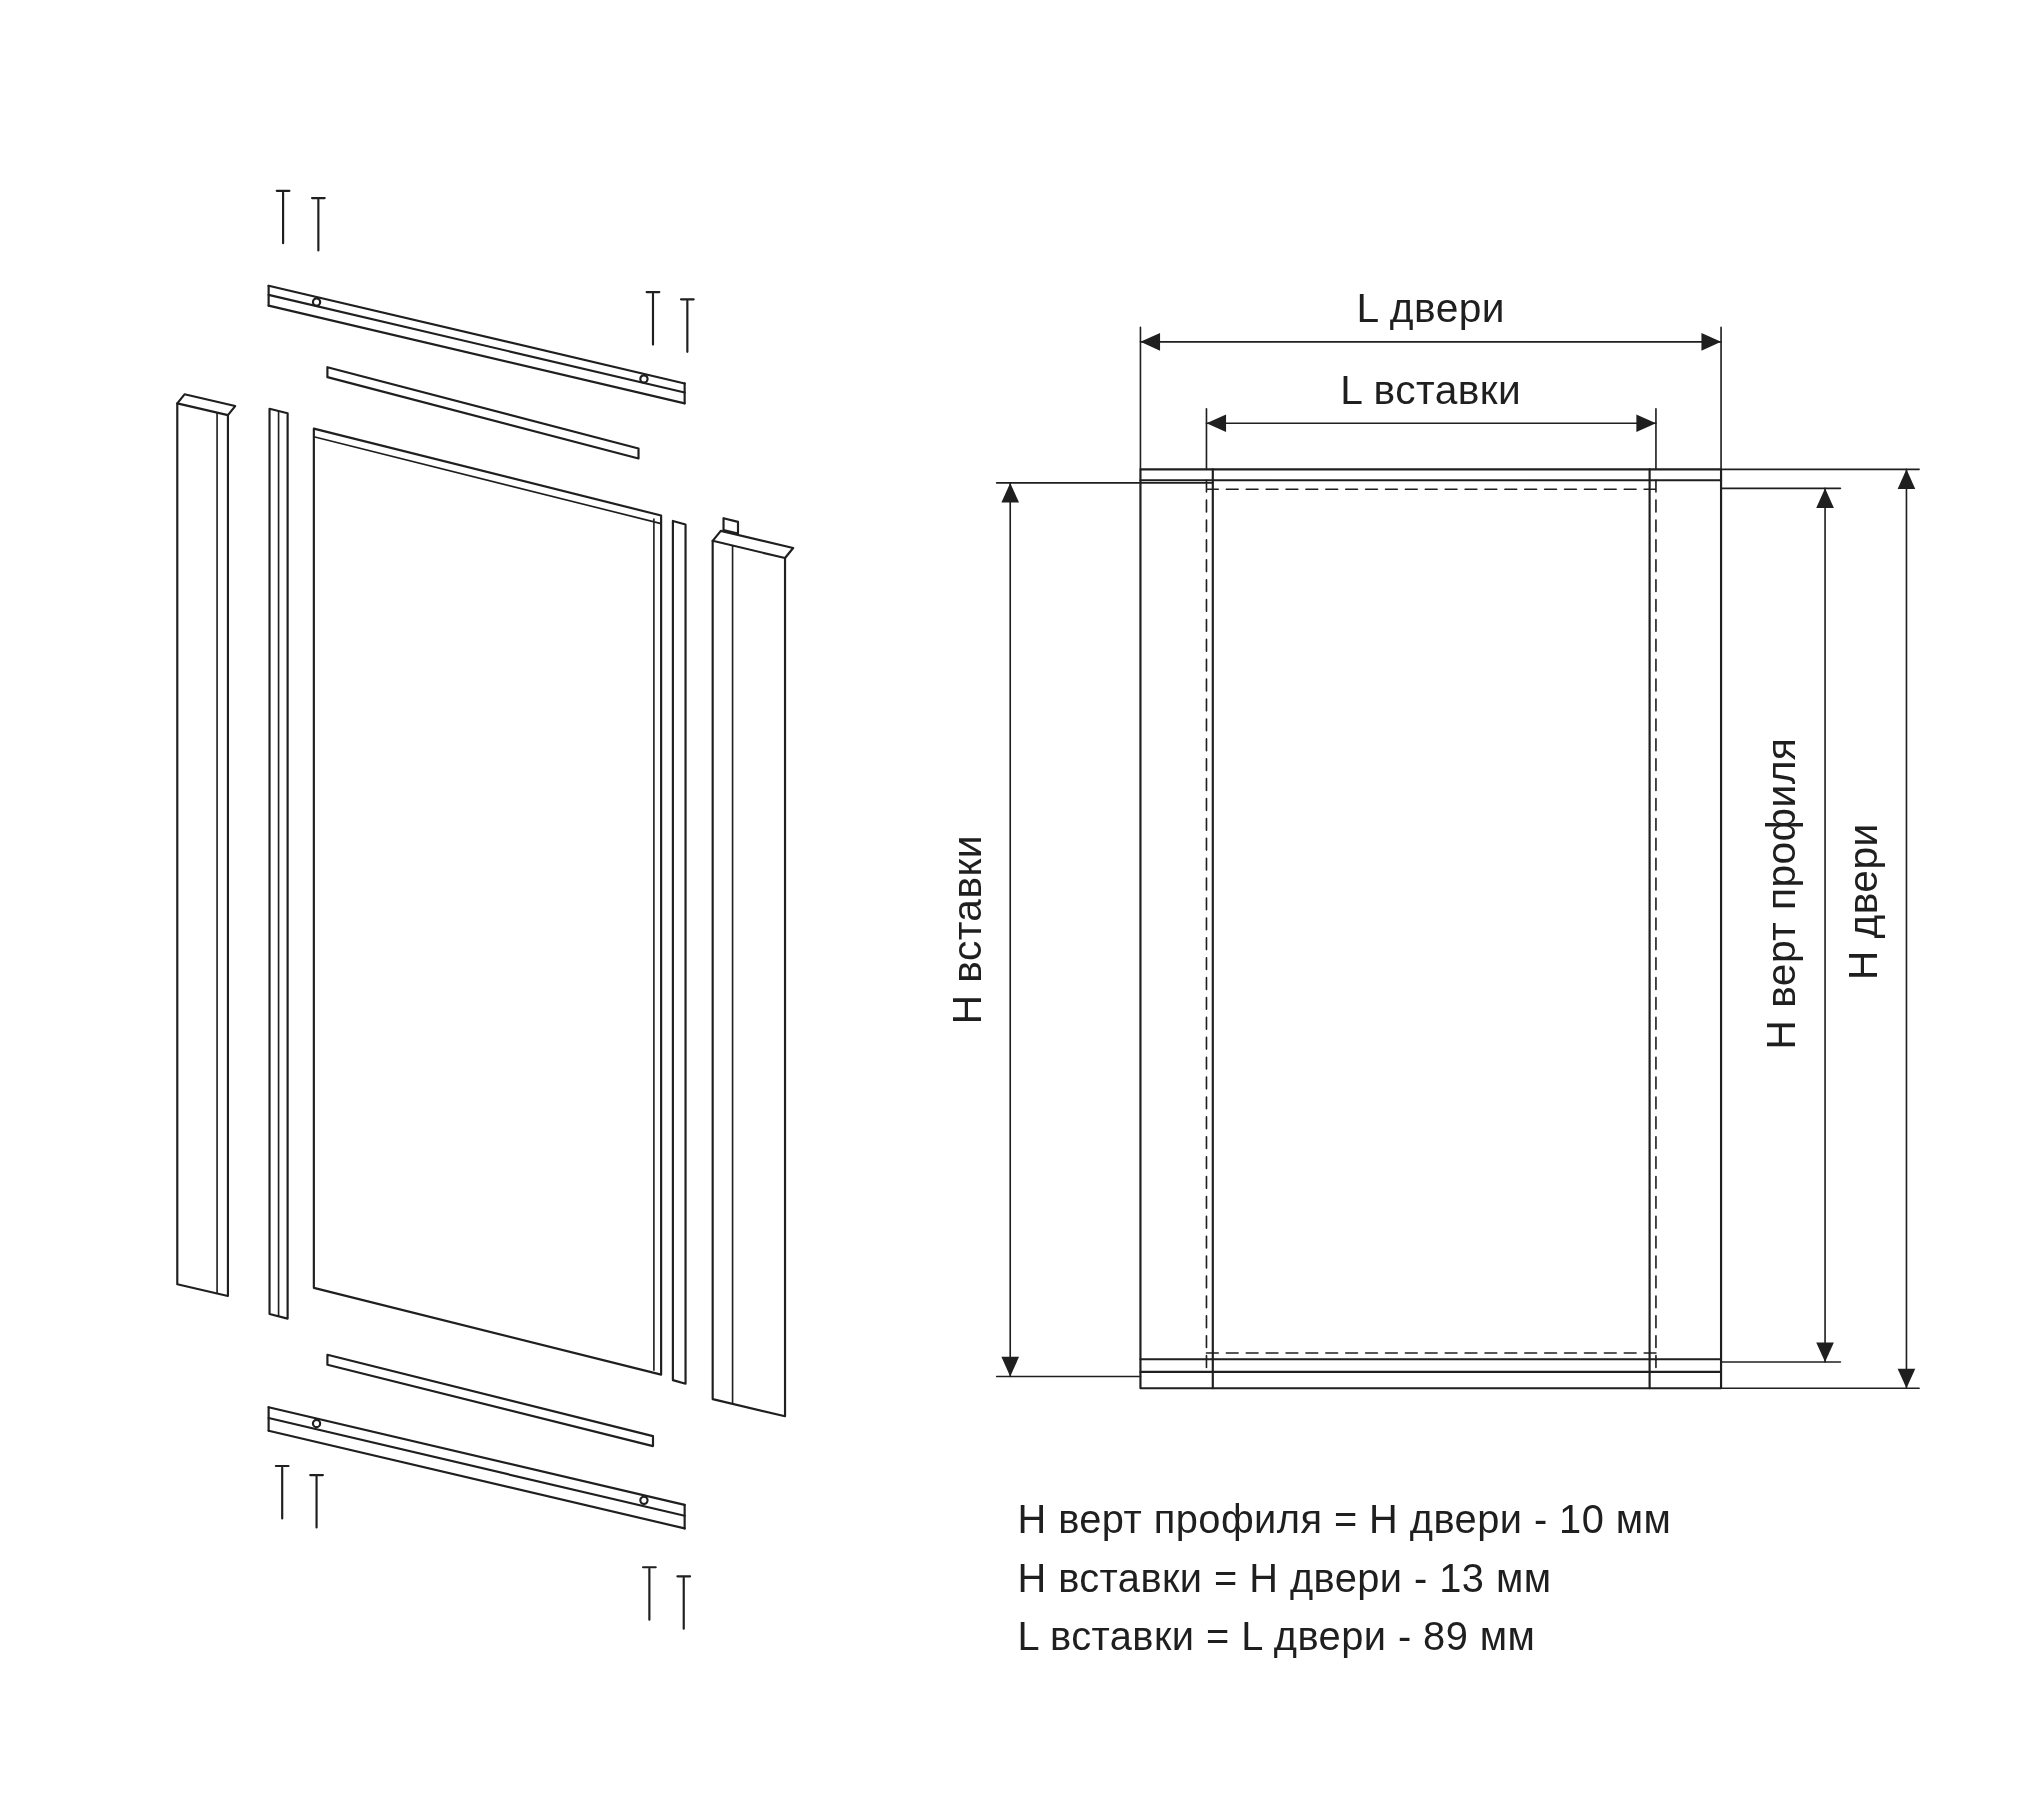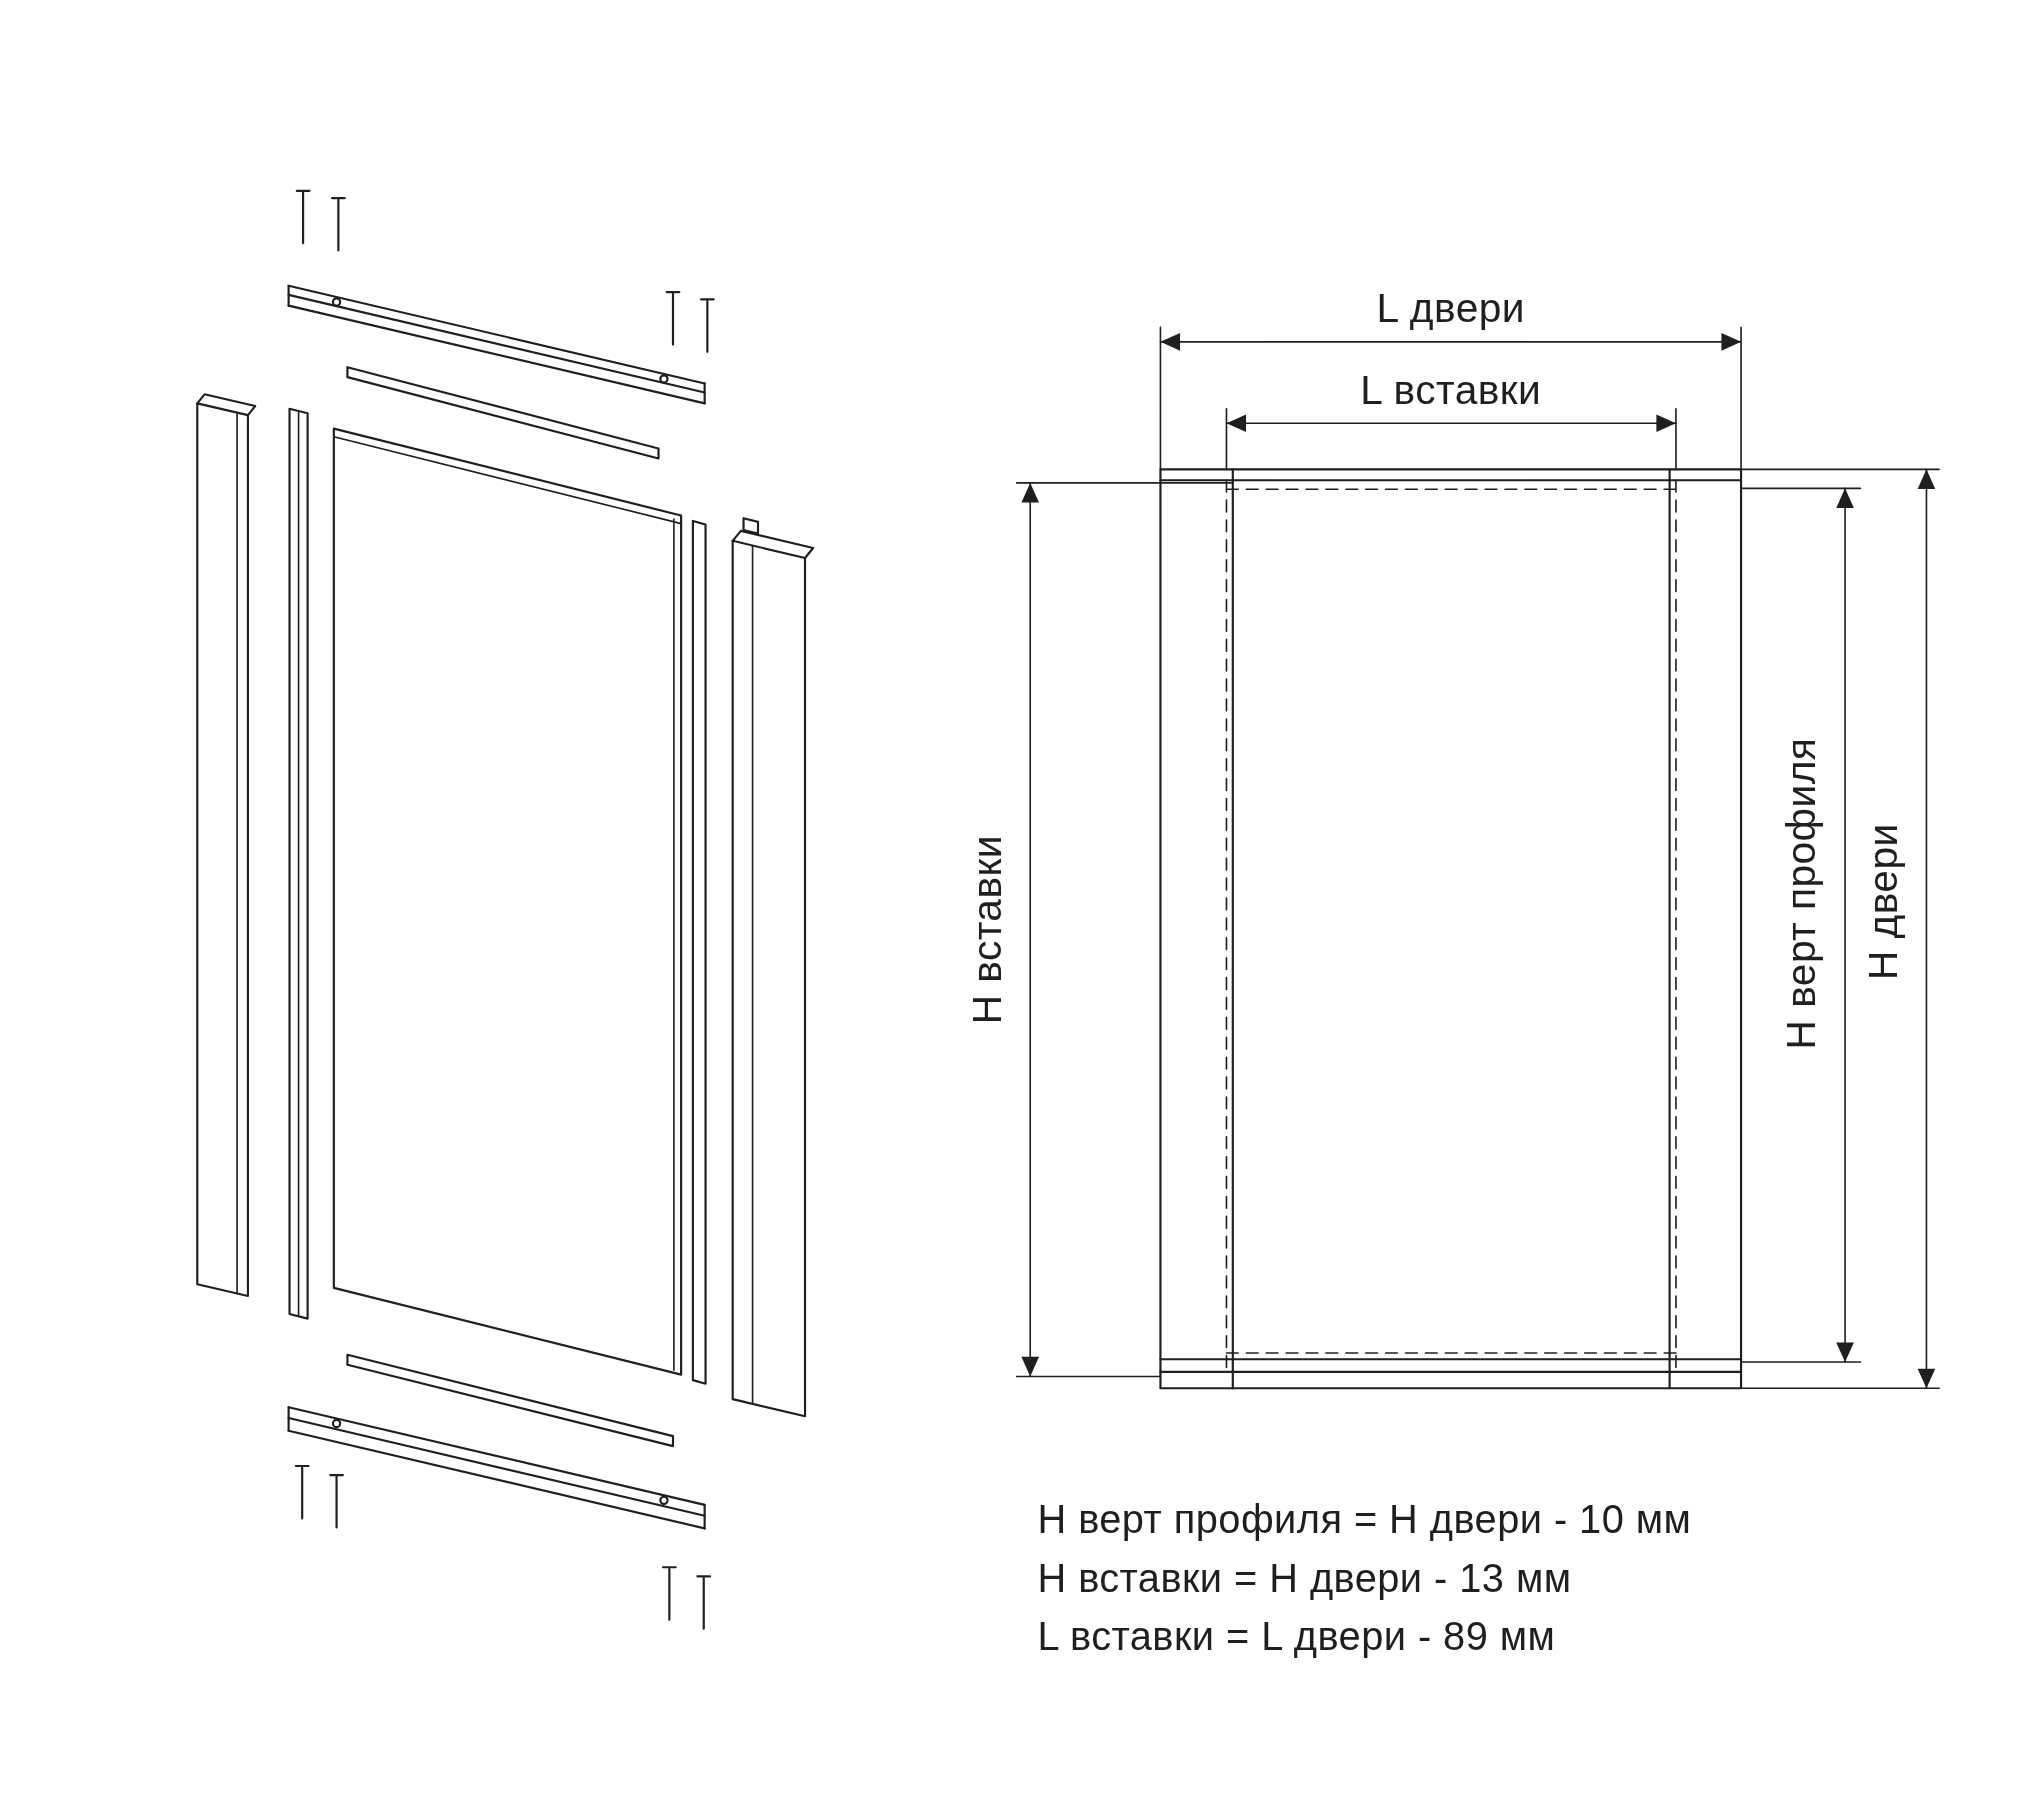--- a/index.html
+++ b/index.html
@@ -2,21 +2,20 @@
 <html style="--line: #1f1f1f; --background: #ffffff;font-size:14.5px"><head>
 <meta charset="utf-8">
 <style>
   :root { --line:#1f1f1f; --background:#ffffff; }
   html,body { margin:0; padding:0; background:var(--background); }
   .page {
     position:relative;
     width:1636px; height:1797px;
     background:var(--background);
     font-family:"Liberation Sans", sans-serif;
-    padding-left:20px;
   }
   svg .stroke, svg path, svg line, svg rect, svg circle, svg polyline {
     stroke:var(--line); fill:none;
     stroke-linecap:round; stroke-linejoin:round;
   }
   .s2 { stroke-width:2.4; }
   .s1 { stroke-width:1.8; }
   .dash { stroke-width:1.8; stroke-dasharray:13 9; }
   text {
     stroke:none; fill:var(--line);

